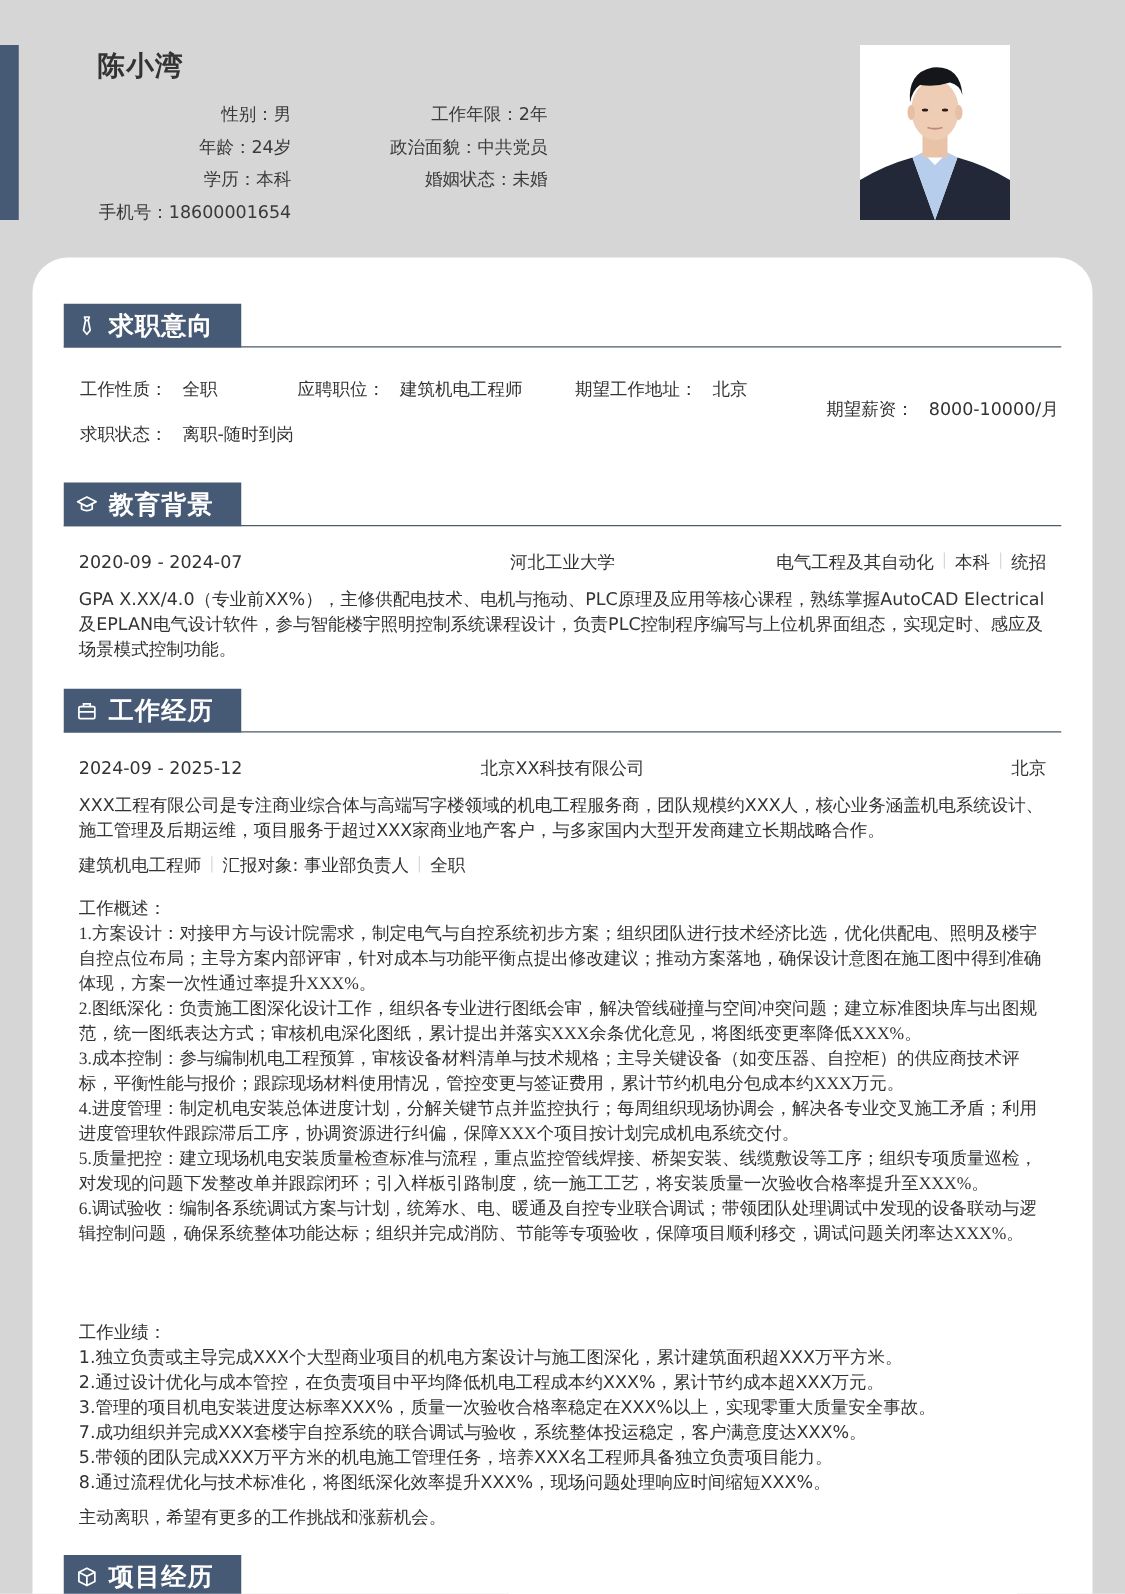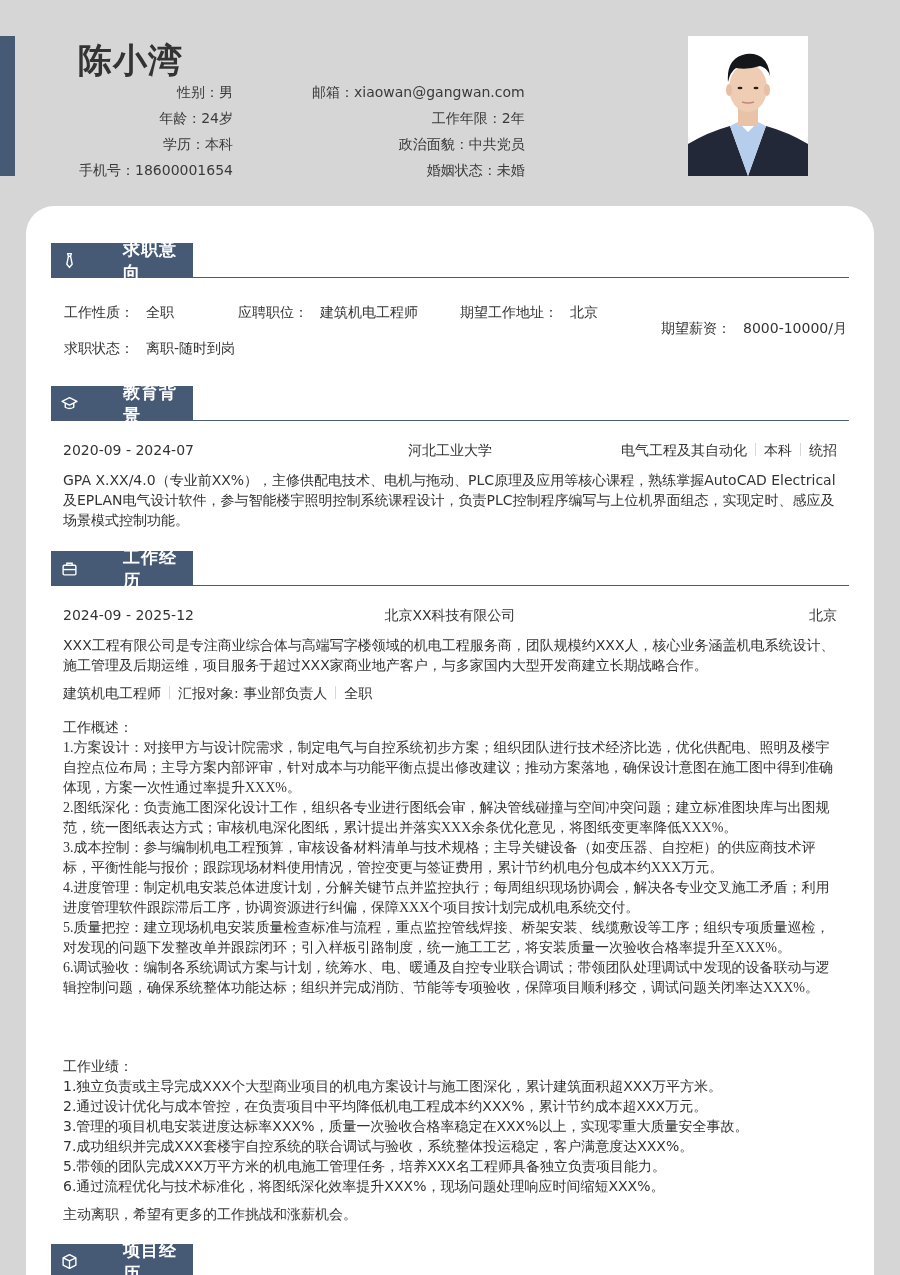--- a/index.html
+++ b/index.html
@@ -10,21 +10,21 @@
     color: #333333;
     position: relative;
   }
   .accent-bar {
     position: absolute; left: 0; top: 36px; width: 15px; height: 140px;
     background: #475a75;
   }
   .header { position: absolute; left: 0; top: 0; width: 900px; height: 206px; }
   .name {
     position: absolute; left: 78px; top: 38px;
-    font-size: 34px; font-weight: bold; color: #333; letter-spacing: 1px;
+    font-size: 22px; font-weight: bold; color: #333; letter-spacing: 1px;
   }
   .info-col { position: absolute; top: 82px; }
   .info-col.left { left: 79px; }
   .info-col.right { left: 312px; }
   .info-row { height: 26px; line-height: 20px; font-size: 14px; color: #3a3a3a; white-space: nowrap; text-align: right; }
   .photo {
     position: absolute; left: 688px; top: 36px; width: 120px; height: 140px;
     background: #ffffff; overflow: hidden;
   }
   .card {
@@ -32,21 +32,21 @@
     background: #ffffff; border-radius: 28px;
   }
   .section-head {
     position: absolute; left: 25px; width: 798px; height: 35px;
     border-bottom: 1.5px solid #4b5c6b;
   }
   .section-tab {
     position: absolute; left: 0; top: 0; width: 142px; height: 35px;
     background: #475a75; color: #ffffff;
     display: flex; align-items: center; padding-left: 10px;
-    font-size: 17px; font-weight: bold; letter-spacing: 1px; gap: 36px;
+    font-size: 20px; font-weight: bold; letter-spacing: 1px;
   }
   .section-tab svg { width: 17px; height: 17px; margin-right: 9px; flex: none; }
   .row3 { position: absolute; left: 37px; width: 774px; height: 20px; font-size: 14px; line-height: 20px; }
   .row3 .c1 { position: absolute; left: 0; }
   .row3 .c2 { position: absolute; left: 0; width: 774px; text-align: center; }
   .row3 .c3 { position: absolute; right: 0; }
   .sep { display: inline-block; width: 1px; height: 13px; background: #d8d8d8; margin: 0 8px; vertical-align: -1px; }
   .para { position: absolute; left: 37px; width: 776px; font-size: 14px; line-height: 20px; color: #333; }
   .intent-item { position: absolute; font-size: 14px; line-height: 20px; white-space: nowrap; }
   .intent-item .lbl { margin-right: 12px; }
@@ -60,21 +60,20 @@
   <div class="name">陈小湾</div>
 
   <div class="info-col left">
     <div class="info-row"><span>性别：</span><span>男</span></div>
     <div class="info-row"><span>年龄：</span><span>24岁</span></div>
     <div class="info-row"><span>学历：</span><span>本科</span></div>
     <div class="info-row"><span>手机号：</span><span>18600001654</span></div>
   </div>
 
   <div class="info-col right">
-    <div class="info-row"><span>邮箱：</span><span>xiaowan@gangwan.com</span></div>
     <div class="info-row"><span>工作年限：</span><span>2年</span></div>
     <div class="info-row"><span>政治面貌：</span><span>中共党员</span></div>
     <div class="info-row"><span>婚姻状态：</span><span>未婚</span></div>
   </div>
 
   <div class="photo">
     <svg width="120" height="140" viewBox="0 0 120 140">
       <rect width="120" height="140" fill="#ffffff"></rect>
 
       <path d="M0 108 Q20 96 42 90 L60 140 L0 140 Z" fill="#232838"></path>
@@ -167,21 +166,21 @@
     <div>6.调试验收：编制各系统调试方案与计划，统筹水、电、暖通及自控专业联合调试；带领团队处理调试中发现的设备联动与逻辑控制问题，确保系统整体功能达标；组织并完成消防、节能等专项验收，保障项目顺利移交，调试问题关闭率达XXX%。</div>
   </div>
 
   <div class="para" style="top:850px;">
     <div>工作业绩：</div>
     <div>1.独立负责或主导完成XXX个大型商业项目的机电方案设计与施工图深化，累计建筑面积超XXX万平方米。</div>
     <div>2.通过设计优化与成本管控，在负责项目中平均降低机电工程成本约XXX%，累计节约成本超XXX万元。</div>
     <div>3.管理的项目机电安装进度达标率XXX%，质量一次验收合格率稳定在XXX%以上，实现零重大质量安全事故。</div>
     <div>7.成功组织并完成XXX套楼宇自控系统的联合调试与验收，系统整体投运稳定，客户满意度达XXX%。</div>
     <div>5.带领的团队完成XXX万平方米的机电施工管理任务，培养XXX名工程师具备独立负责项目能力。</div>
-    <div>6.通过流程优化与技术标准化，将图纸深化效率提升XXX%，现场问题处理响应时间缩短XXX%。</div>
+    <div>8.通过流程优化与技术标准化，将图纸深化效率提升XXX%，现场问题处理响应时间缩短XXX%。</div>
   </div>
 
   <div class="para" style="top:998px;">主动离职，希望有更多的工作挑战和涨薪机会。</div>
 
   <div class="section-head" style="top:1038px; border-bottom:none;">
     <div class="section-tab">
       <svg viewBox="0 0 16 16">
         <path d="M8 1.5 L14 4.5 V11.5 L8 14.5 L2 11.5 V4.5 Z" fill="none" stroke="#ffffff" stroke-width="1.3" stroke-linejoin="round"></path>
         <path d="M2 4.5 L8 7.5 L14 4.5 M8 7.5 V14.5" fill="none" stroke="#ffffff" stroke-width="1.3" stroke-linejoin="round"></path>
       </svg>

